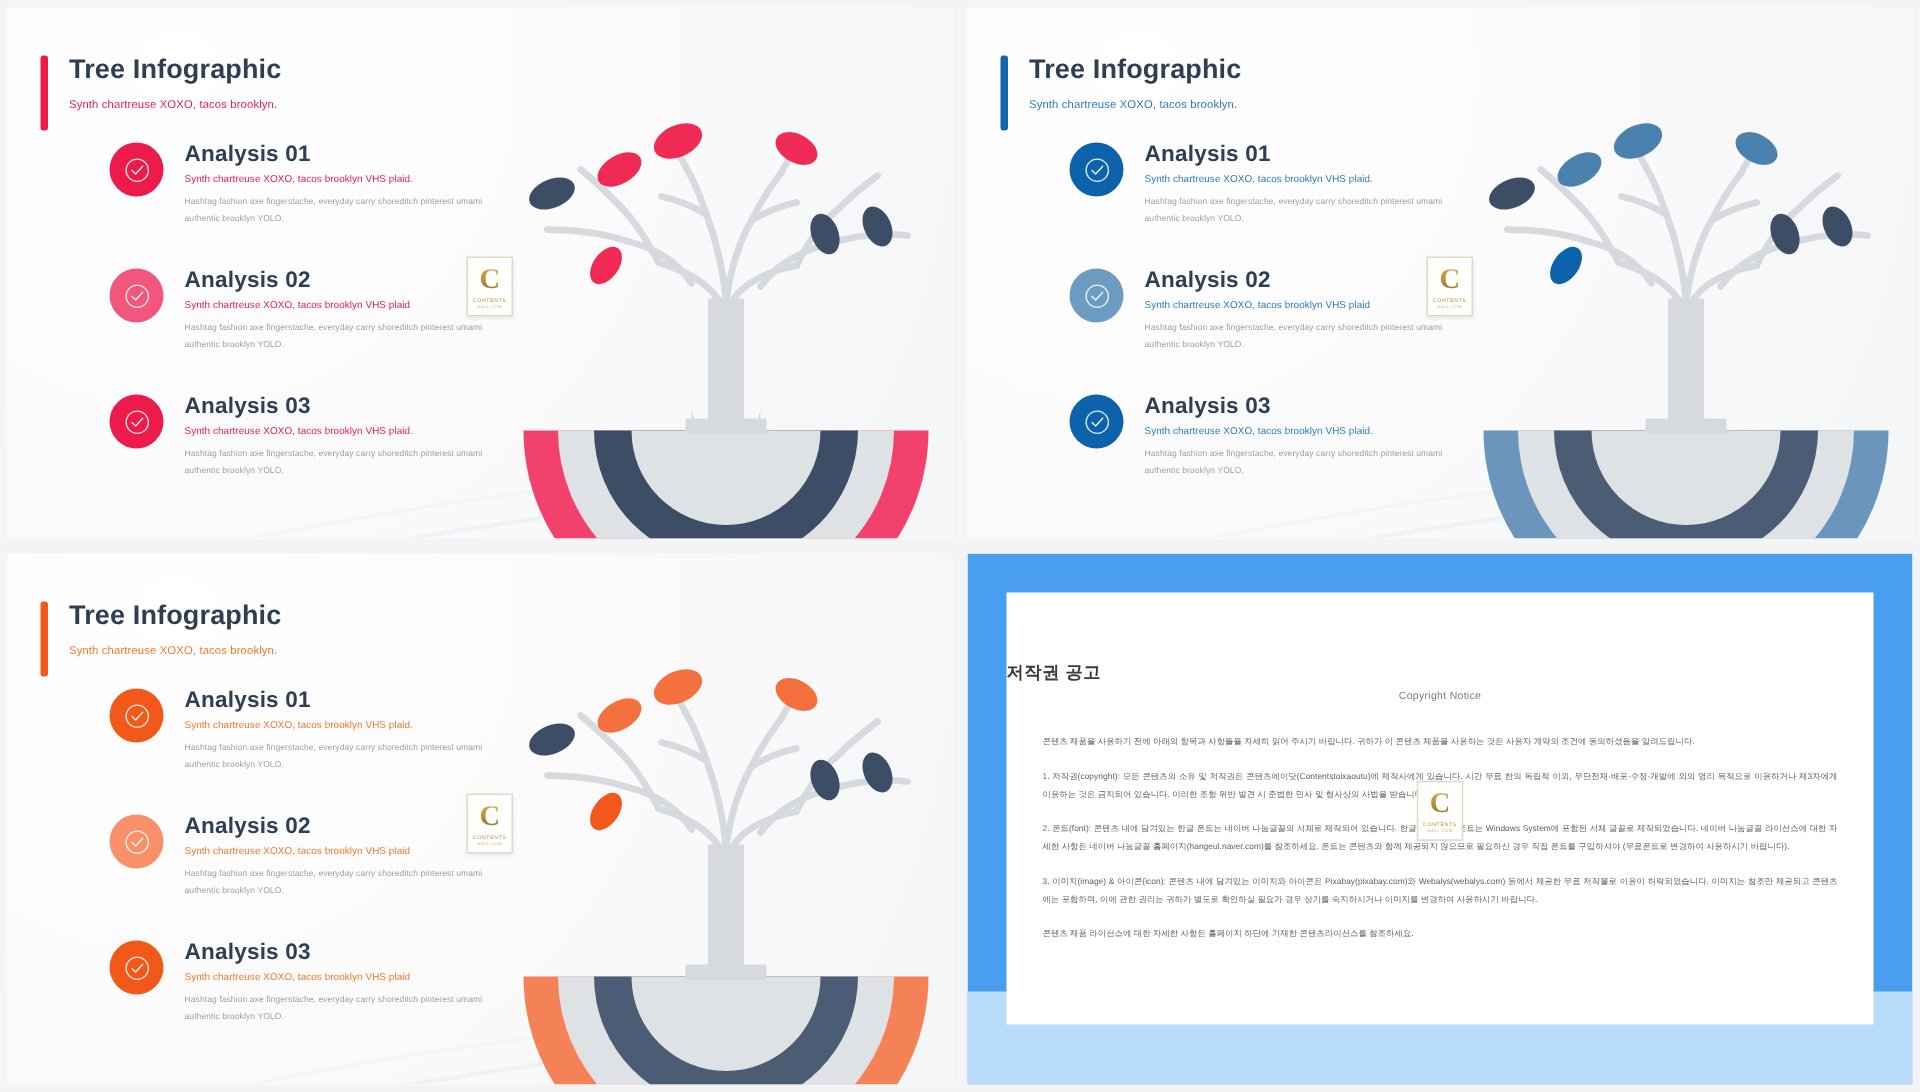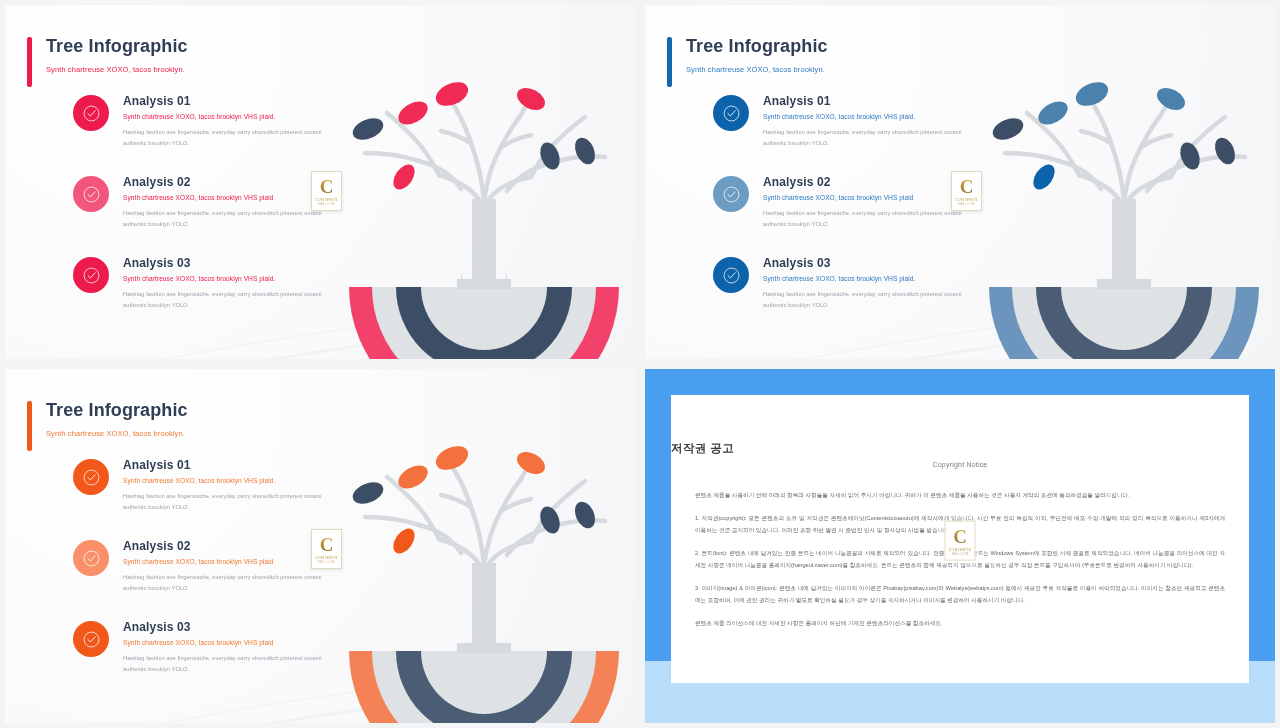--- a/index.html
+++ b/index.html
@@ -55,21 +55,21 @@
   .item { display: flex; margin-bottom: 26px; }
   .badge {
     flex: 0 0 auto;
     width: 36px; height: 36px; border-radius: 50%;
     display: flex; align-items: center; justify-content: center;
     margin-right: 14px; margin-top: 2px;
   }
   .badge svg { width: 19px; height: 19px; }
   .item-body { padding-top: 1px; }
   .item-title {
-    font-size: 12px; font-weight: bold; color: #2f3e55;
+    font-size: 15px; font-weight: bold; color: #2f3e55;
     letter-spacing: .15px; margin-bottom: 5px;
   }
   .item-lead { font-size: 6.6px; letter-spacing: .05px; margin-bottom: 7px; }
   .item-desc { font-size: 5.7px; color: #9aa3ad; line-height: 1.85; letter-spacing: .05px; }
 
   
   .logo-card {
     position: absolute;
     width: 31px; height: 40px;
     background: #ffffff;

